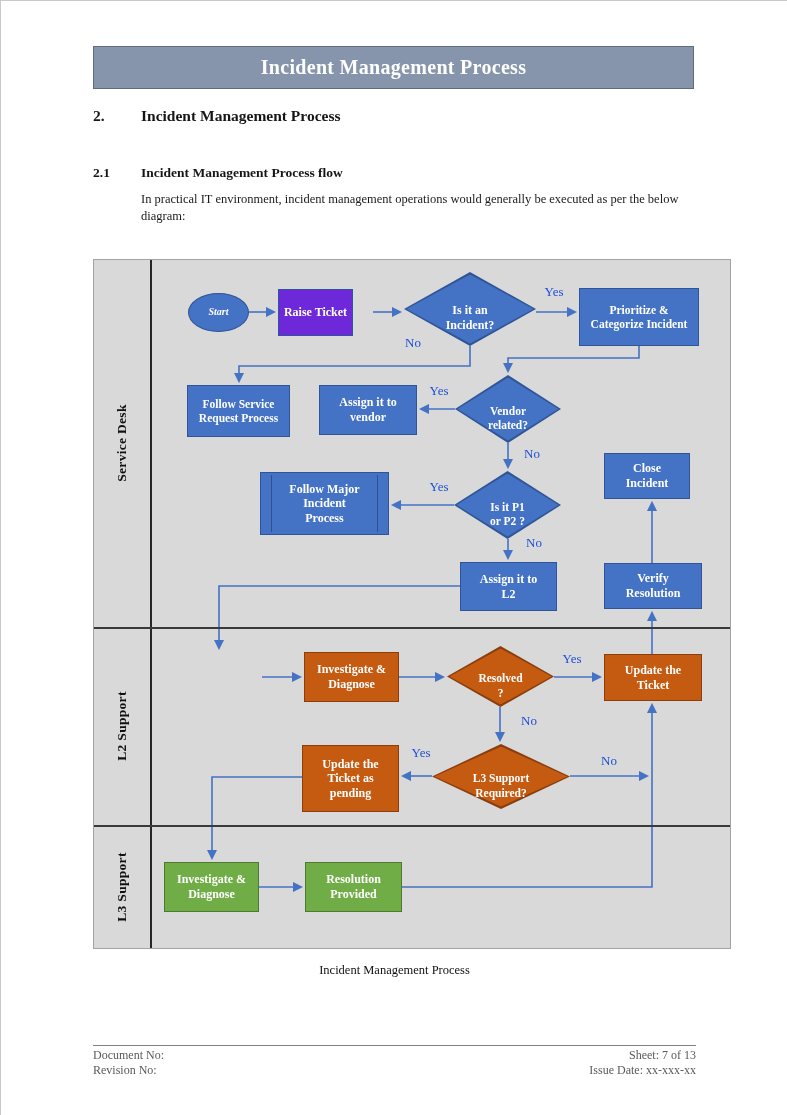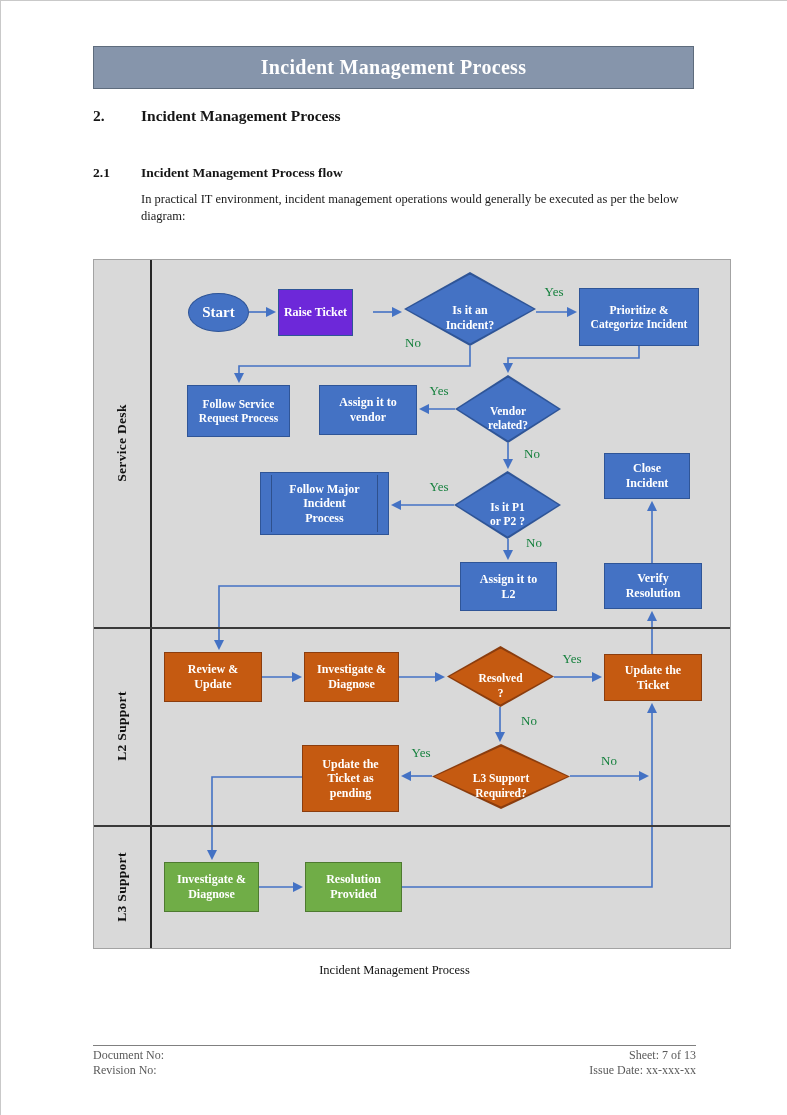--- a/index.html
+++ b/index.html
@@ -53,21 +53,21 @@
   .node.ellipse { border-radius:50%; }
   .node.diamond { border:none; background:transparent; }
   .dshape { position:absolute; clip-path:polygon(50% 0, 100% 50%, 50% 100%, 0 50%); }
   .d-outer { left:0; top:0; right:0; bottom:0; }
   .d-inner { left:2.5px; top:2.5px; right:2.5px; bottom:2.5px; }
   .dlabel { position:relative; z-index:1; white-space:pre-line;margin-top:18px; }
   .sub-bar { position:absolute; top:2px; bottom:2px; width:1px; background:rgba(23,46,86,.5); }
 
   .edge-label {
     position:absolute; transform:translate(-50%,-50%);
-    font-size:13px; color:#15803d; white-space:nowrap;
+    font-size:13px; color:#1d4ed8; white-space:nowrap;
   }
 
   .caption {
     position:absolute; left:0; top:962px; width:787px; text-align:center;
     font-size:12.5px; color:#111;
   }
 
   
   .footer-line { position:absolute; left:92px; top:1044px; width:603px; border-top:1px solid #808080; }
   .ft { position:absolute; font-size:12px; color:#595959; }
@@ -116,21 +116,21 @@
         <polyline points="308,627 558,627 558,445" fill="none" stroke="#4472C4" stroke-width="1.6" marker-end="url(#arrow)"></polyline>
         <polyline points="558,394 558,353" fill="none" stroke="#4472C4" stroke-width="1.6" marker-end="url(#arrow)"></polyline>
         <polyline points="558,303 558,243" fill="none" stroke="#4472C4" stroke-width="1.6" marker-end="url(#arrow)"></polyline>
       </svg>
     <div class="lane-line-v"></div>
     <div class="lane-divider" style="top:367px"></div>
     <div class="lane-divider" style="top:565px"></div>
     <div class="lane-label" style="left:28px; top:183px">Service Desk</div>
     <div class="lane-label" style="left:28px; top:466px">L2 Support</div>
     <div class="lane-label" style="left:28px; top:627px">L3 Support</div>
-  <div class="node ellipse" style="left: 94px; top: 33px; width: 61px; height: 39px; font-size: 15px; background: rgb(68, 114, 196); border-color: rgb(47, 85, 151);"><span>Start</span></div>
+  <div class="node ellipse" style="left: 94px; top: 33px; width: 61px; height: 39px; font-size: 10px; background: rgb(68, 114, 196); border-color: rgb(47, 85, 151); font-style: italic;"><span>Start</span></div>
       <div class="node rect" style="left: 184px; top: 29px; width: 75px; height: 47px; font-size: 12px; background: #6d28d9; border-color: rgb(47, 85, 151);"><span>Raise Ticket</span></div>
       <div class="node diamond" style="left: 310px; top: 12px; width: 132px; height: 74px; font-size: 12px;"><div class="dshape d-outer" style="background: rgb(47, 85, 151);"></div><div class="dshape d-inner" style="background: rgb(68, 114, 196);"></div><span class="dlabel">Is it an
 Incident?</span></div>
       <div class="node rect" style="left: 485px; top: 28px; width: 120px; height: 58px; font-size: 11.5px; background: rgb(68, 114, 196); border-color: rgb(47, 85, 151);"><span>Prioritize &amp;
 Categorize Incident</span></div>
       <div class="node rect" style="left: 93px; top: 125px; width: 103px; height: 52px; font-size: 11.5px; background: rgb(68, 114, 196); border-color: rgb(47, 85, 151);"><span>Follow Service
 Request Process</span></div>
       <div class="node rect" style="left: 225px; top: 125px; width: 98px; height: 50px; font-size: 12px; background: rgb(68, 114, 196); border-color: rgb(47, 85, 151);"><span>Assign it to
 vendor</span></div>
       <div class="node diamond" style="left: 361px; top: 115px; width: 106px; height: 68px; font-size: 11.5px;"><div class="dshape d-outer" style="background: rgb(47, 85, 151);"></div><div class="dshape d-inner" style="background: rgb(68, 114, 196);"></div><span class="dlabel">Vendor
@@ -139,22 +139,20 @@
 Incident
 Process</span><div class="sub-bar" style="left: 10px;"></div><div class="sub-bar" style="right: 10px;"></div></div>
       <div class="node diamond" style="left: 360px; top: 211px; width: 107px; height: 68px; font-size: 11.5px;"><div class="dshape d-outer" style="background: rgb(47, 85, 151);"></div><div class="dshape d-inner" style="background: rgb(68, 114, 196);"></div><span class="dlabel">Is it P1
 or P2 ?</span></div>
       <div class="node rect" style="left: 366px; top: 302px; width: 97px; height: 49px; font-size: 12px; background: rgb(68, 114, 196); border-color: rgb(47, 85, 151);"><span>Assign it to
 L2</span></div>
       <div class="node rect" style="left: 510px; top: 193px; width: 86px; height: 46px; font-size: 12px; background: rgb(68, 114, 196); border-color: rgb(47, 85, 151);"><span>Close
 Incident</span></div>
       <div class="node rect" style="left: 510px; top: 303px; width: 98px; height: 46px; font-size: 12px; background: rgb(68, 114, 196); border-color: rgb(47, 85, 151);"><span>Verify
 Resolution</span></div>
-      <div class="node rect" style="left: 70px; top: 392px; width: 98px; height: 50px; font-size: 12px; background: rgb(197, 90, 17); border-color: rgb(139, 61, 14);"><span>Review &amp;
-Update</span></div>
       <div class="node rect" style="left: 210px; top: 392px; width: 95px; height: 50px; font-size: 12px; background: rgb(197, 90, 17); border-color: rgb(139, 61, 14);"><span>Investigate &amp;
 Diagnose</span></div>
       <div class="node diamond" style="left: 353px; top: 386px; width: 107px; height: 61px; font-size: 11.5px;"><div class="dshape d-outer" style="background: rgb(139, 61, 14);"></div><div class="dshape d-inner" style="background: rgb(197, 90, 17);"></div><span class="dlabel">Resolved
 ?</span></div>
       <div class="node rect" style="left: 510px; top: 394px; width: 98px; height: 47px; font-size: 12px; background: rgb(197, 90, 17); border-color: rgb(139, 61, 14);"><span>Update the
 Ticket</span></div>
       <div class="node diamond" style="left: 338px; top: 484px; width: 138px; height: 65px; font-size: 11.5px;"><div class="dshape d-outer" style="background: rgb(139, 61, 14);"></div><div class="dshape d-inner" style="background: rgb(197, 90, 17);"></div><span class="dlabel">L3 Support
 Required?</span></div>
       <div class="node rect" style="left: 208px; top: 485px; width: 97px; height: 67px; font-size: 12px; background: rgb(197, 90, 17); border-color: rgb(139, 61, 14);"><span>Update the
 Ticket as

